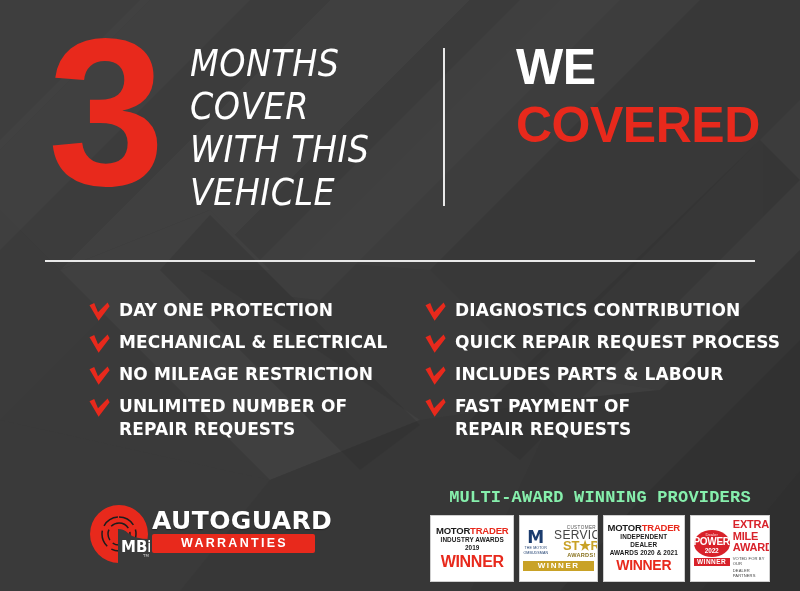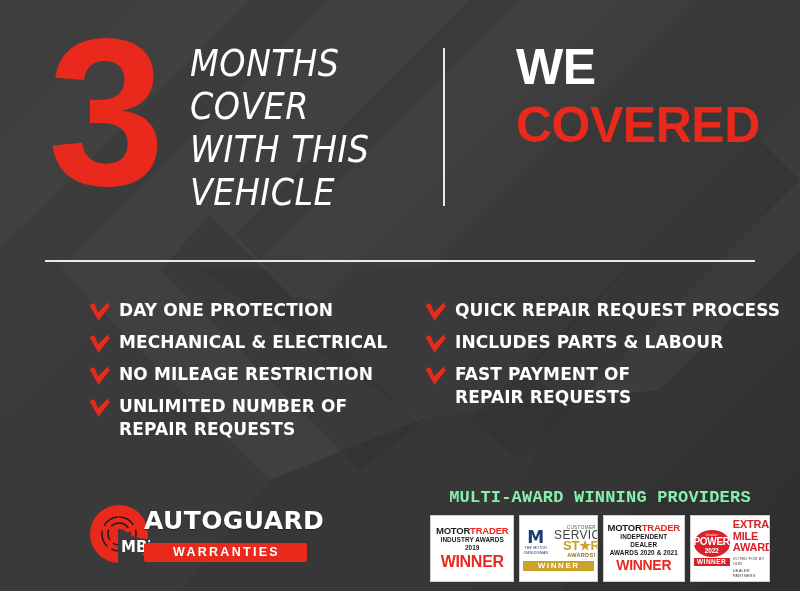--- a/index.html
+++ b/index.html
@@ -98,32 +98,32 @@
     font-family:"DejaVu Sans", sans-serif;
   }
   .feat .txt .l2 { display:block; margin-top:2px; }
 
   
   .footer { position:absolute; left:0; top:485px; width:800px; height:106px; }
 
   
   .ag-logo { position:absolute; left:88px; top:18px; width:225px; height:62px; }
   .ag-mark { position:absolute; left:0; top:0; width:62px; height:62px; }
-  .ag-text { position:absolute; left:56px; top:4px; width:163px; }
+  .ag-text { position:absolute; left:64px; top:4px; width:163px; }
   .ag-name {
     color:#ffffff;
     font-size:25px;
     line-height:27px;
     font-weight:bold;
     letter-spacing:0.4px;
     font-family:"DejaVu Sans", sans-serif;
     text-shadow:0 1px 1px rgba(0,0,0,.45);
   }
   .ag-sub {
-    margin-top:9px;
+    margin-top:0;
     background:#e8291c;
     color:#ffffff;
     font-size:12.5px;
     line-height:17px;
     font-weight:bold;
     letter-spacing:2.3px;
     text-align:center;
     border-radius:2px;
     padding:1px 0 1px 2px;
   }
@@ -299,20 +299,26 @@
         <div class="txt">
           <span>UNLIMITED NUMBER OF</span>
           <span class="l2">REPAIR REQUESTS</span>
         </div>
       </div>
 
     </div>
 
     <div class="col col-right">
 
+      <div class="feat">
+        <svg class="tick" viewBox="0 0 23 20">
+          <path d="M1.5 3.2 L6.2 1.0 L10.0 10.2 L19.6 0.6 L21.6 4.3 L10.6 18.8 Z" fill="#e8291c"></path>
+        </svg>
+        <div class="txt"><span>DIAGNOSTICS CONTRIBUTION</span></div>
+      </div>
 
       <div class="feat">
         <svg class="tick" viewBox="0 0 23 20">
           <path d="M1.5 3.2 L6.2 1.0 L10.0 10.2 L19.6 0.6 L21.6 4.3 L10.6 18.8 Z" fill="#e8291c"></path>
         </svg>
         <div class="txt"><span>QUICK REPAIR REQUEST PROCESS</span></div>
       </div>
 
       <div class="feat">
         <svg class="tick" viewBox="0 0 23 20">

